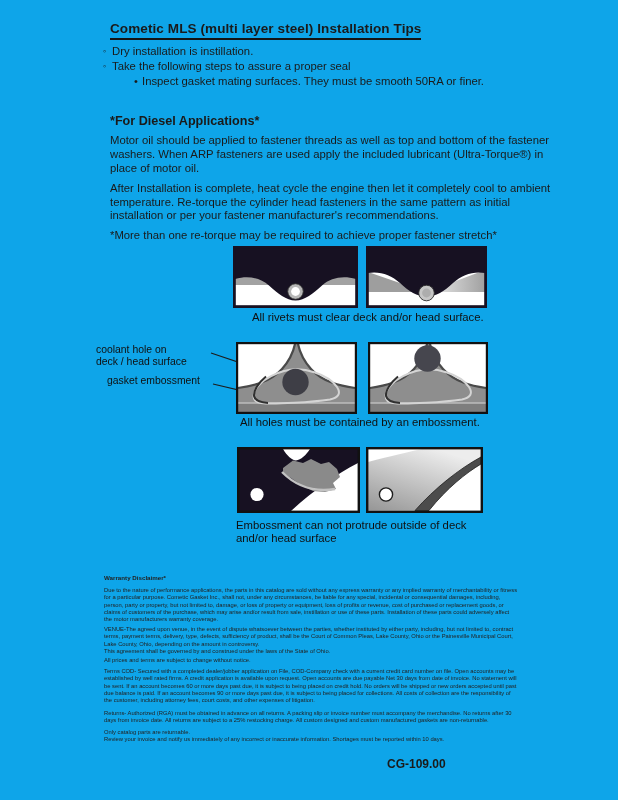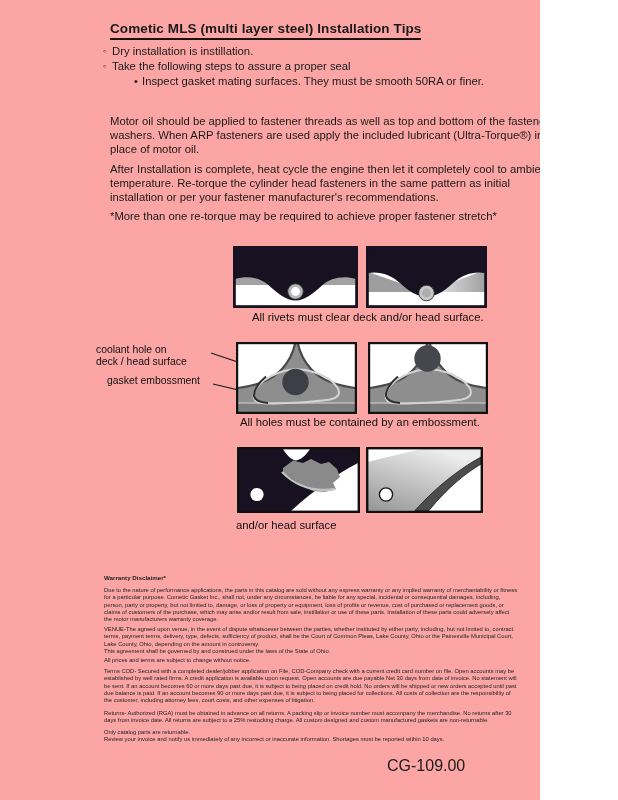--- a/index.html
+++ b/index.html
@@ -1,17 +1,17 @@
 <!DOCTYPE html>
 <html><head>
 <meta charset="utf-8">
 <style>
   html,body{margin:0;padding:0;background:#ffffff;}
   .page{
-    position:relative;width:540px;height:800px;background:#fca5a5;overflow:hidden;
+    position:relative;width:618px;height:800px;background:#0ea5e9;overflow:hidden;
     font-family:"Liberation Sans","DejaVu Sans",sans-serif;color:#1a1a1a;
   }
   .abs{position:absolute;}
   .title{
     left:110px;top:21px;font-size:13.5px;font-weight:bold;
     border-bottom:2px solid #141414;padding-bottom:2px;letter-spacing:.1px;white-space:nowrap;
   }
   .bullets{left:103px;top:44px;font-size:11.3px;line-height:15px;width:470px;}
   .brow{white-space:nowrap;}
   .bmark{display:inline-block;width:9px;font-size:9px;vertical-align:1px;}
@@ -19,36 +19,37 @@
   .submark{display:inline-block;width:8px;font-size:11px;}
   .diesel{left:110px;top:115px;width:455px;font-size:11.3px;line-height:13.9px;}
   .diesel h2{font-size:12.6px;font-weight:bold;margin:0 0 5px 0;}
   .diesel p{margin:0 0 6px 0;}
   .dglabel{font-size:13px;letter-spacing:.4px;text-align:center;color:#101010;margin-top:21px;}
   .caption{font-size:11.3px;line-height:13px;color:#101010;}
   .sidelabel{font-size:10.4px;line-height:11.6px;text-align:left;color:#101010;}
   .panel{display:block;}
   .disc{left:104px;top:0;width:414px;font-size:5.8px;line-height:7.3px;color:#222;}
   .disc-h{font-size:6.2px;font-weight:bold;}
-  .footer-code{left:387px;top:757px;font-size:16px;color:#1a1a1a;}
+  .footer-code{left:387px;top:757px;font-size:12px;color:#1a1a1a;font-weight:bold;}
 </style>
 </head>
 <body>
 
 <div class="page">
 
   <div class="abs title">Cometic MLS (multi layer steel) Installation Tips</div>
 
   <div class="abs bullets">
     <div class="brow"><span class="bmark">◦</span><span>Dry installation is instillation.</span></div>
     <div class="brow"><span class="bmark">◦</span><span>Take the following steps to assure a proper seal</span></div>
     <div class="brow sub"><span class="submark">•</span><span>Inspect gasket mating surfaces.  They must be smooth 50RA or finer.</span></div>
   </div>
 
   <div class="abs diesel">
+    <h2>*For Diesel Applications*</h2>
     <p>Motor oil should be applied to fastener threads as well as top and bottom of the fastener washers. When ARP fasteners are used apply the included lubricant (Ultra-Torque®) in place of motor oil.</p>
     <p>After Installation is complete, heat cycle the engine then let it completely cool to ambient temperature. Re-torque the cylinder head fasteners in the same pattern as initial installation or per your fastener manufacturer's recommendations.</p>
     <p>*More than one re-torque may be required to achieve proper fastener stretch*</p>
   </div>
 
   <div class="abs dglabel" style="left:233px;top:230px;width:125px;">RIGHT</div>
   <div class="abs dglabel" style="left:366px;top:230px;width:121px;">WRONG</div>
 
   <svg class="abs panel" style="left:233px;top:246px;" width="125" height="62" viewBox="0 0 125 62">
     <rect x="0" y="0" width="125" height="62" fill="#ffffff"></rect>
@@ -141,20 +142,21 @@
       </linearGradient>
     </defs>
     <rect x="0" y="0" width="117" height="66" fill="#ffffff"></rect>
     <path d="M2,15 C25,9 44,4.5 56,2 H115 V10 C93,22 69,41 49,63.5 H2 Z" fill="url(#r3g)"></path>
     <path d="M115,10 C93,22 69,41 49,63.5 L63,63.5 C81,41 100,26 115,17 Z" fill="#4c4c4c" stroke="#1d1d1d" stroke-width="0.8"></path>
     <circle cx="20" cy="47.5" r="6.6" fill="#ffffff" stroke="#1d1d1d" stroke-width="1.4"></circle>
     <rect x="1.2" y="1.2" width="114.6" height="63.6" fill="none" stroke="#111111" stroke-width="2.4"></rect>
   </svg>
 
   <div class="abs caption" style="left:236px;top:519px;width:300px;">
+    <div>Embossment can not protrude outside of deck</div>
     <div>and/or head surface</div>
   </div>
 
   <div class="abs disc disc-h" style="top:574px;">Warranty Disclaimer*</div>
   <div class="abs disc" style="top:587px;">Due to the nature of performance applications, the parts in this catalog are sold without any express warranty or any implied warranty of merchantability or fitness for a particular purpose.  Cometic Gasket Inc., shall not, under any circumstances, be liable for any special, incidental or consequential damages, including, person, party or property, but not limited to, damage, or loss of property or equipment, loss of profits or revenue, cost of purchased or replacement goods, or claims of customers of the purchase, which may arise and/or result from sale, instillation or use of these parts.  Installation of these parts could adversely affect the motor manufacturers warranty coverage.</div>
   <div class="abs disc" style="top:626px;">
     <div>VENUE-The agreed upon venue, in the event of dispute whatsoever between the parties, whether instituted by either party, including, but not limited to, contract terms, payment terms, delivery, type, defects, sufficiency of product, shall be the Court of Common Pleas, Lake County, Ohio or the Painesville Municipal Court, Lake County, Ohio, depending on the amount in controversy.</div>
     <div>This agreement shall be governed by and construed under the laws of the State of Ohio.</div>
   </div>
   <div class="abs disc" style="top:657px;">All prices and terms are subject to change without notice.</div>

